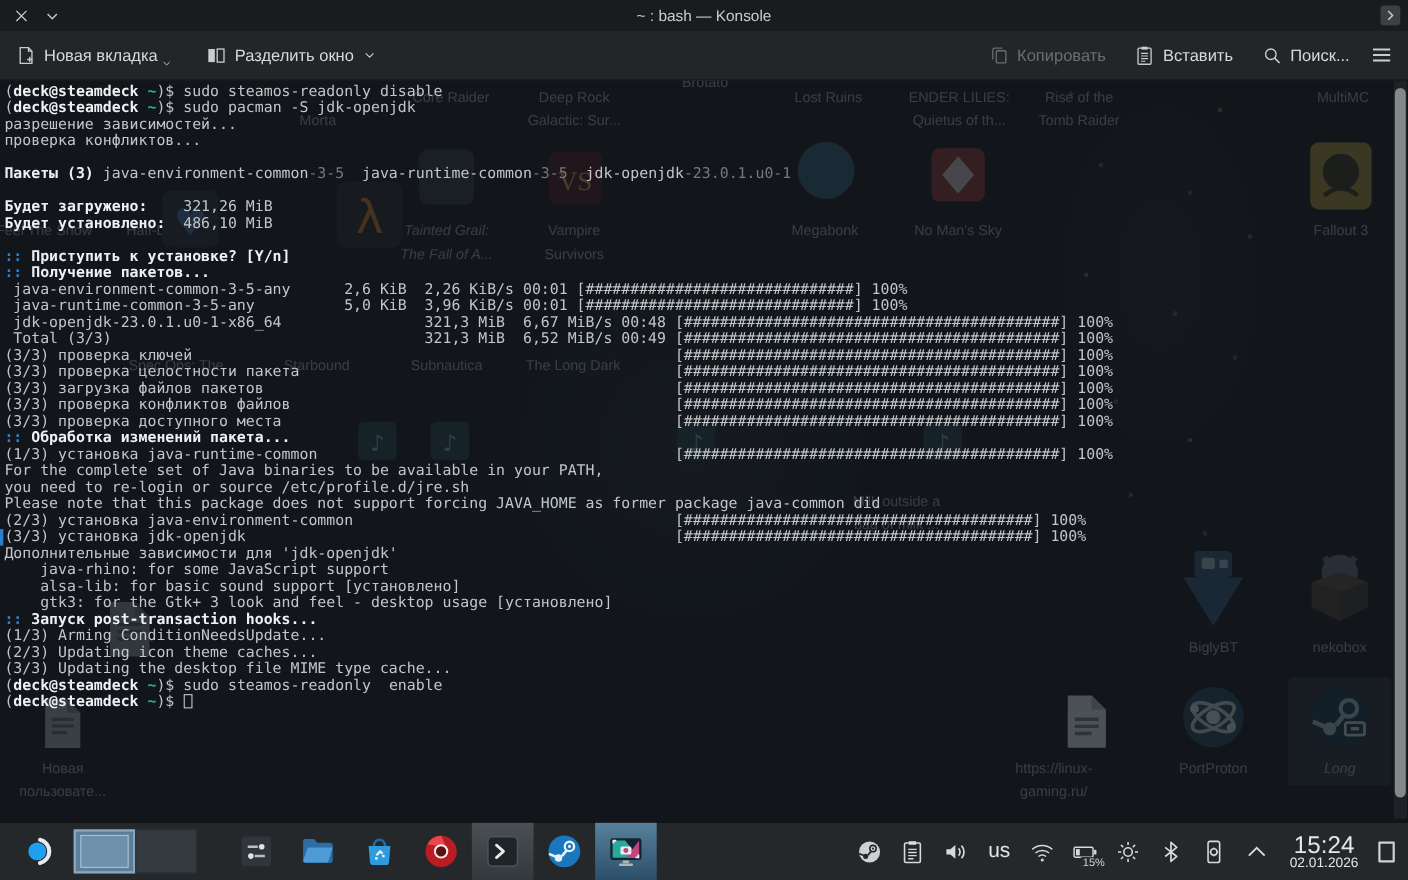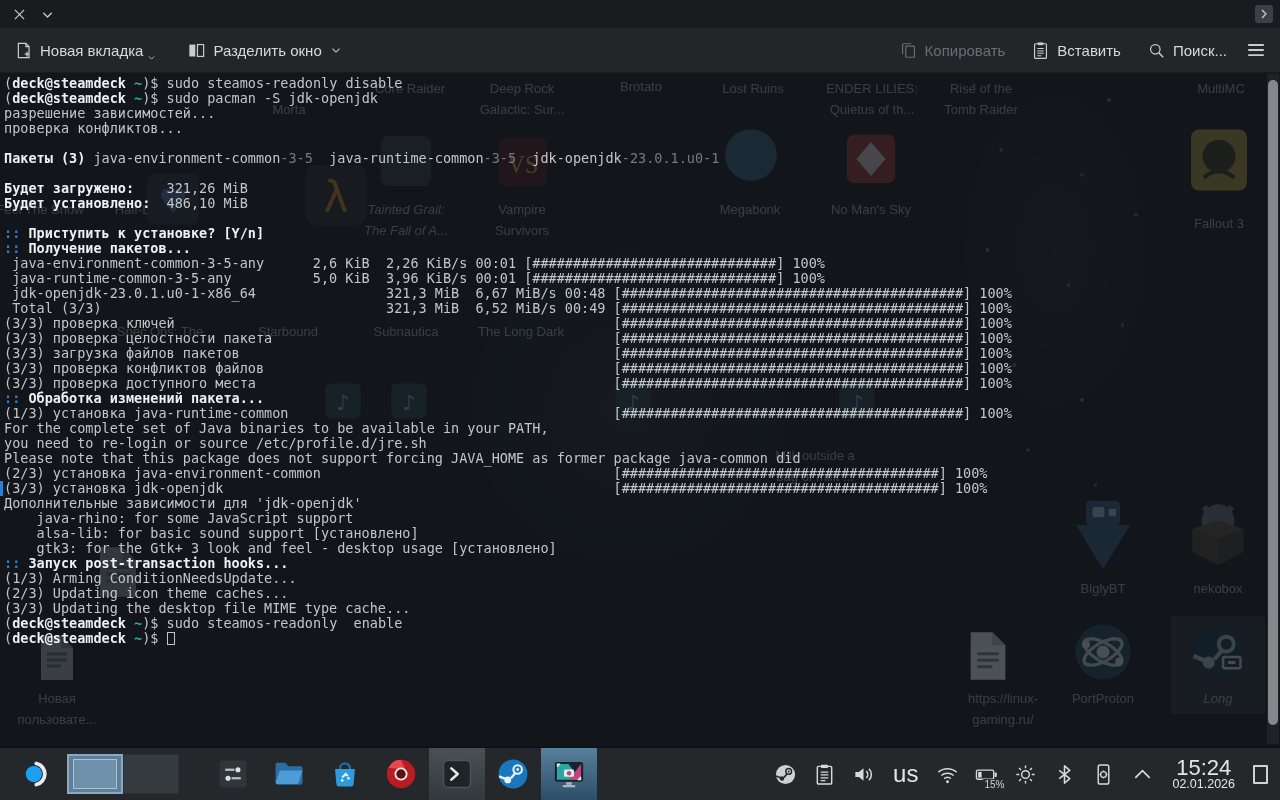--- a/index.html
+++ b/index.html
@@ -78,21 +78,21 @@
   .pwin{width:42px;height:28px;background:#6f90aa;border:1px solid #abc2d2;}
   #apps{display:flex;margin-left:26px;height:52px;}
   .task{width:56px;height:52px;display:flex;align-items:center;justify-content:center;}
   .task .ic{width:34px;height:34px;}
   .task.hl-gray{background:linear-gradient(#4a5054,#33383c);}
   .task.hl-blue{background:linear-gradient(#58809c,#2c4f69);}
   .spacer{flex:1;}
   #tray{display:flex;align-items:center;gap:16px;margin-right:10px;color:#d7dadc;}
   .tri{position:relative;display:flex;align-items:center;justify-content:center;}
   .tri .ic{width:23px;height:23px;color:#d7dadc;}
-  .tri.txt{font-size:24px;color:#e3e6e8;padding:0 2px;}
+  .tri.txt{font-size:19px;color:#e3e6e8;padding:0 2px;}
   .badge{position:absolute;right:-8px;bottom:-4px;font-size:10px;background:rgba(38,42,45,.95);
          color:#cfd3d6;padding:0 2px;border-radius:2px;}
   .clock{text-align:center;margin:0 10px 0 8px;color:#e3e6e8;}
   .clock .time{font-size:22px;line-height:19px;}
   .clock .date{font-size:12.5px;line-height:14px;}
   .showdesk{width:15px;height:19px;border:2px solid #cfd3d6;border-radius:1px;margin:0 12px 0 8px;box-sizing:border-box;}
 </style>
 </head>
 <body>
 
@@ -102,21 +102,21 @@
     <div class="wp-circle"></div>
     <div class="sprinkles"></div>
     <div id="desk-items">
         <div class="dlab" style="left: 410px; top: 78px;">
           <div>Core Raider</div>
         </div>
         <div class="dlab" style="left: 522px; top: 78px;">
           <div>Deep Rock</div>
           <div>Galactic: Sur...</div>
         </div>
-        <div class="dlab" style="left: 641px; top: 76px;">
+        <div class="dlab" style="left: 641px; top: 64px;">
           <div>Brotato</div>
         </div>
         <div class="dlab" style="left: 753px; top: 78px;">
           <div>Lost Ruins</div>
         </div>
         <div class="dlab" style="left: 872px; top: 78px;">
           <div>ENDER LILIES:</div>
           <div>Quietus of th...</div>
         </div>
         <div class="dlab" style="left: 981px; top: 78px;">
@@ -149,21 +149,21 @@
         <div class="dlab" style="left: 871px; top: 199px;">
           <div>No Man's Sky</div>
         </div>
         <div class="dico" style="left: 1186px; top: 127px; width: 66px; height: 66px;">
           <svg viewBox="0 0 24 26">
             <rect x="1" y="1" width="22" height="24" rx="3" fill="#9d8a33"></rect>
             <circle cx="12" cy="11.5" r="6.5" fill="#35301b"></circle>
             <path d="M6 20c4-3.5 8-3.5 12 0" stroke="#35301b" stroke-width="1.6" fill="none"></path>
           </svg>
         </div>
-        <div class="dlab" style="left: 1219px; top: 199px; margin-top: 14px;">
+        <div class="dlab" style="left: 1219px; top: 199px;">
           <div>Fallout 3</div>
         </div>
         <div class="dlab" style="left: 160px; top: 321px;">
           <div>Spec Ops: The</div>
         </div>
         <div class="dlab" style="left: 288px; top: 321px;">
           <div>Starbound</div>
         </div>
         <div class="dlab" style="left: 406px; top: 321px;">
           <div>Subnautica</div>
@@ -209,21 +209,21 @@
           <div>Новая</div>
           <div>пользовате...</div>
         </div>
         <div class="dico" style="left: 962px; top: 630px; width: 52px; height: 52px;">
           <svg viewBox="0 0 20 24">
             <path d="M2 1h10l6 6v16H2z" fill="#dde4e8"></path>
             <path d="M12 1v6h6" fill="#aeb9bf"></path>
             <path d="M5 11h10M5 14h10M5 17h7" stroke="#6f7e87" stroke-width="1.4"></path>
           </svg>
         </div>
-        <div class="dlab" style="left: 1003px; top: 688px; text-align: center;">
+        <div class="dlab" style="left: 958px; top: 688px; text-align: center;">
           <div>https://linux-</div>
           <div>gaming.ru/</div>
         </div>
         <div class="dico" style="left: 1073px; top: 622px; width: 60px; height: 60px;">
           <svg viewBox="0 0 24 24">
             <circle cx="12" cy="12" r="11" fill="#1d4356"></circle>
             <ellipse cx="12" cy="12" rx="8.5" ry="3.6" fill="none" stroke="#b9cdd8" stroke-width="1.3" transform="rotate(-30 12 12)"></ellipse>
             <ellipse cx="12" cy="12" rx="8.5" ry="3.6" fill="none" stroke="#b9cdd8" stroke-width="1.3" transform="rotate(30 12 12)"></ellipse>
             <circle cx="12" cy="12" r="2.6" fill="#cfdde5"></circle>
             <circle cx="5.2" cy="9" r="1.6" fill="#cfdde5"></circle>
@@ -319,20 +319,21 @@
     <span class="wbtn">
         <svg viewBox="0 0 24 24">
           <path d="M5.5 5.5l13 13M18.5 5.5l-13 13" stroke="currentColor" stroke-width="1.7"></path>
         </svg>
       </span>
     <span class="wbtn">
         <svg viewBox="0 0 24 24">
           <path d="M6 9.5l6 6 6-6" fill="none" stroke="currentColor" stroke-width="1.8"></path>
         </svg>
       </span>
+    <div class="wtitle">~ : bash — Konsole</div>
     <span class="wbtn boxed">
         <svg viewBox="0 0 24 24">
           <path d="M9 6l6 6-6 6" fill="none" stroke="currentColor" stroke-width="2"></path>
         </svg>
       </span>
   </div>
 
   <div class="toolbar">
     <div id="tb-left" class="tgroup">
         <div class="tbtn">

